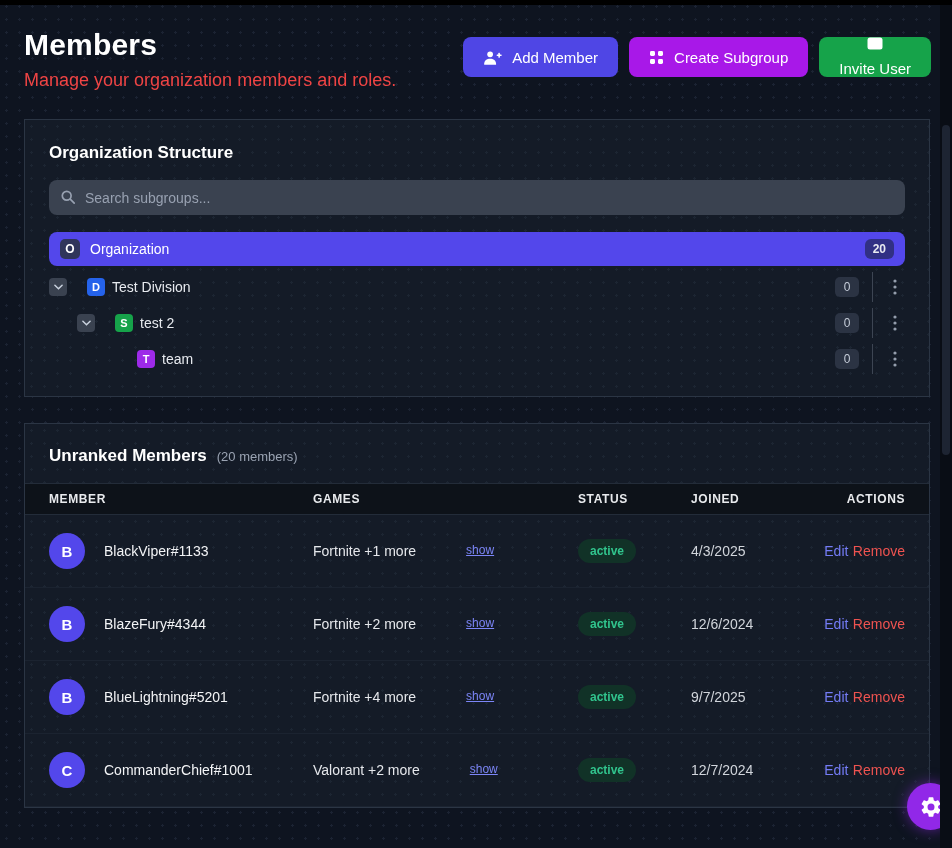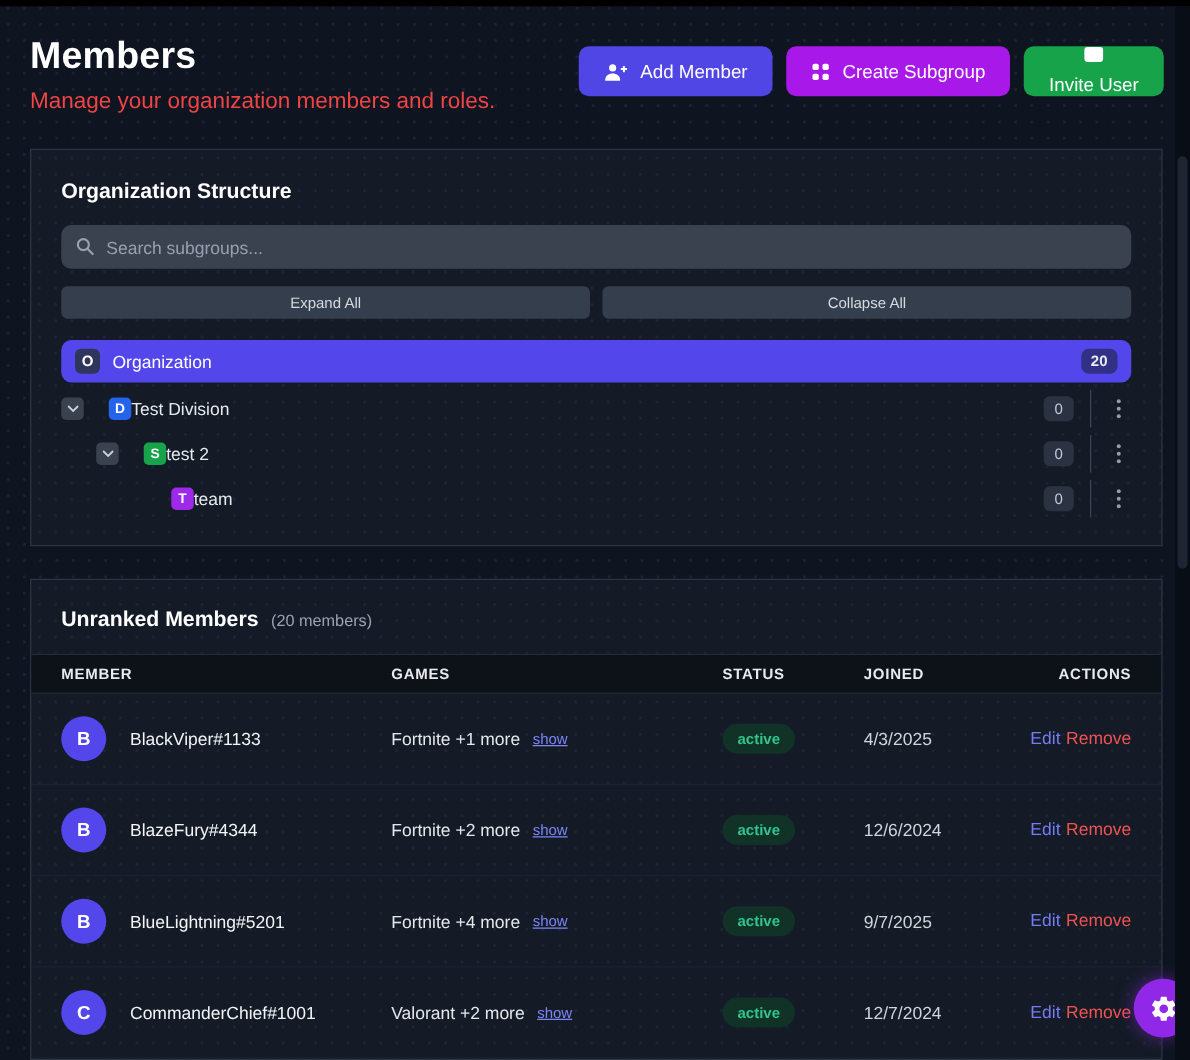--- a/index.html
+++ b/index.html
@@ -76,21 +76,21 @@
   .tree-root-label { color: #ffffff; font-size: 14px; flex: 1; }
   .count-badge-root {
     background: rgba(22,30,48,0.55); color: #e8eaf0; font-size: 12px; font-weight: bold;
     padding: 3px 8px; border-radius: 6px;
   }
   .tree-node { height: 30px; margin-top: 6px; display: flex; align-items: center; }
   .chev-btn {
     width: 18px; height: 18px; border-radius: 4px; background: #3a4250; border: none;
     display: inline-flex; align-items: center; justify-content: center; cursor: pointer; flex: 0 0 auto;
   }
-  .node-label { color: #e7eaef; font-size: 14px; flex: 1; }
+  .node-label { color: #e7eaef; font-size: 14px; margin-left: 7px; flex: 1; }
   .count-badge {
     background: #2b3343; color: #c6cdd9; font-size: 12px;
     min-width: 24px; text-align: center; padding: 3px 6px; border-radius: 5px;
   }
   .vdiv { width: 1px; height: 30px; background: #3d4553; margin: 0 12px 0 13px; }
   .kebab { width: 20px; display: inline-flex; justify-content: center; cursor: pointer; }
   .ind-0 { margin-left: 0; }  .ind-1 { margin-left: 28px; }  .ind-2 { margin-left: 88px; }
   .gap-chev { margin-left: 20px; }
 
   
@@ -110,21 +110,21 @@
     display: grid; grid-template-columns: 264px 265px 113px 128px 1fr;
     align-items: center; height: 73px; padding: 0 24px; border-bottom: 1px solid #1b2330;
   }
   .c-member { display: flex; align-items: center; }
   .avatar {
     width: 36px; height: 36px; border-radius: 50%; background: #5347eb; color: #fff;
     display: inline-flex; align-items: center; justify-content: center;
     font-size: 15px; font-weight: bold; flex: 0 0 auto;
   }
   .mname { color: #f3f4f6; font-size: 14px; margin-left: 19px; }
-  .c-games { color: #e5e7eb; font-size: 14px; display: flex; align-items: center; }
+  .c-games { color: #e5e7eb; font-size: 14px; display: flex; align-items: flex-start; gap: 40px; }
   .show-link { color: #7c86f8; font-size: 12px; text-decoration: underline; margin-left: 10px; cursor: pointer; }
   .badge-active {
     background: #11limegreen;
     background: #113227; color: #31c48d; font-size: 12px; font-weight: bold;
     padding: 5px 12px; border-radius: 999px; display: inline-block;
   }
   .c-joined { color: #d1d5db; font-size: 14px; }
   .c-actions { text-align: right; white-space: nowrap; }
   .link-edit { color: #747cf6; font-size: 14px; cursor: pointer; }
   .link-remove { color: #ef5350; font-size: 14px; cursor: pointer; }
@@ -197,24 +197,20 @@
     <div class="search-wrap">
       <span class="search-icon">
         <svg width="16" height="16" viewBox="0 0 16 16" fill="none" stroke="#98a1b1" stroke-width="1.7">
             <circle cx="6.7" cy="6.7" r="4.4"></circle>
             <line x1="10.2" y1="10.2" x2="14.2" y2="14.2" stroke-linecap="round"></line>
           </svg>
       </span>
       <input class="search-input" type="text" placeholder="Search subgroups..." style="">
     </div>
 
-    <div class="tree-controls">
-      <button class="btn-flat">Expand All</button>
-      <button class="btn-flat">Collapse All</button>
-    </div>
 
     <div class="tree">
 
       <div class="tree-root">
         <span class="type-badge type-root">O</span>
         <span class="tree-root-label">Organization</span>
         <span class="count-badge-root">20</span>
       </div>
 
       <div class="tree-node">

